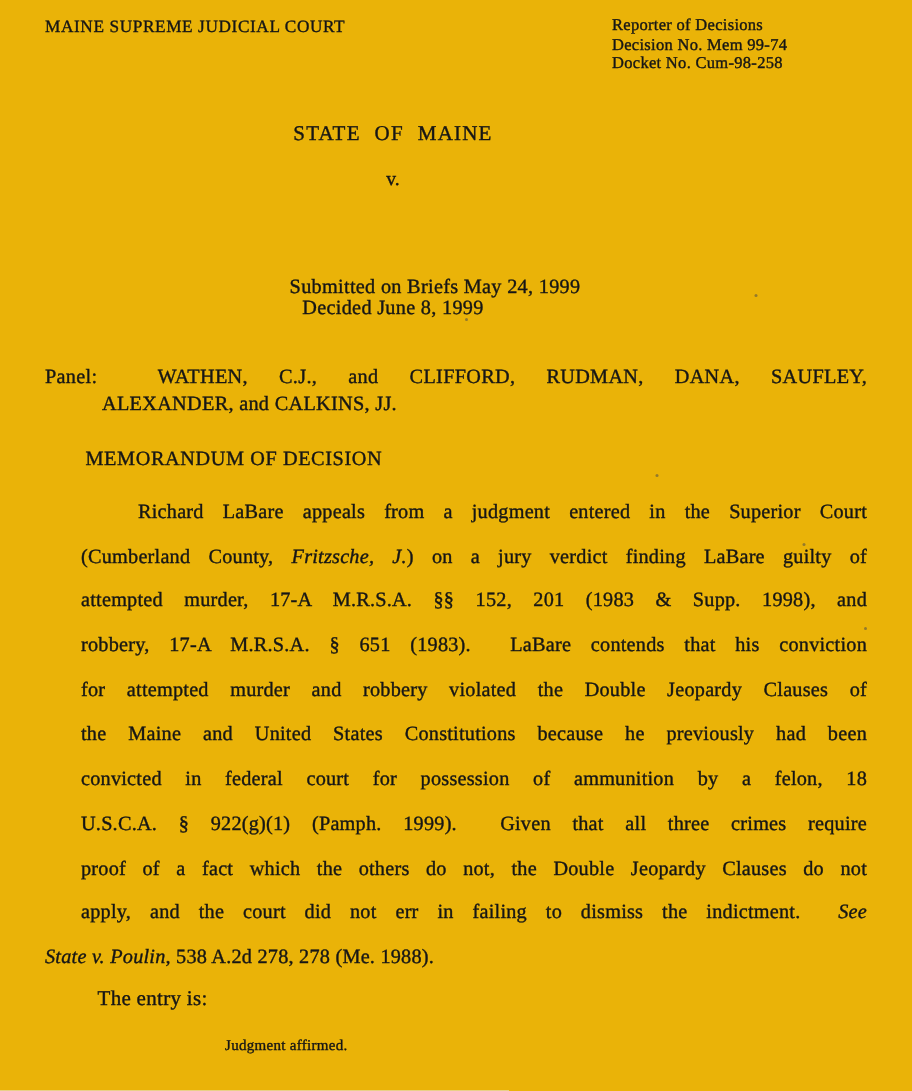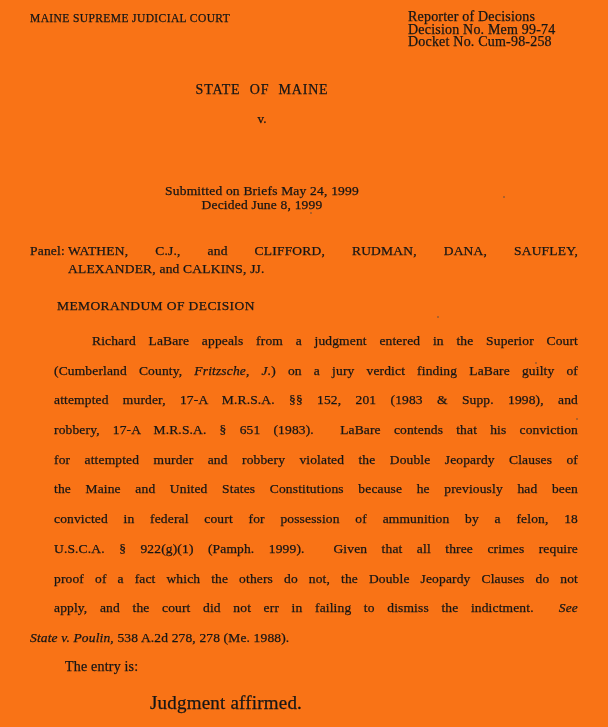--- a/index.html
+++ b/index.html
@@ -1,50 +1,50 @@
 <!DOCTYPE html>
 <html><head>
 <meta charset="utf-8">
 <style>
   html, body { margin: 0; padding: 0; background: #e8e8e8; }
   .page {
     position: relative;
     width: 608px;
     height: 727px;
     margin: 0 auto;
-    background: #f97316;
+    background: #eab308;
     color: #161616;
     font-family: "Liberation Serif", "DejaVu Serif", serif;
     -webkit-text-stroke: 0.25px #161616;
     overflow: hidden;
   }
   .abs { position: absolute; }
 
   .hdr-left {
     left: 30px; top: 13px;
     font-size: 11.5px; letter-spacing: 0.4px;
     line-height: 1;
   }
   .hdr-right {
     left: 408px; top: 11px;
-    font-size: 14px; line-height: 12.6px; letter-spacing: 0.2px;
+    font-size: 11px; line-height: 12.6px; letter-spacing: 0.2px;
   }
 
   .centerline { left: 0; width: 524px; text-align: center; line-height: 1; }
   .state    { top: 83px;  font-size: 14px; letter-spacing: 0.8px; word-spacing: 5px; }
   .versus   { top: 112px; font-size: 13px; }
   .defendant{ top: 142px; font-size: 14px; letter-spacing: 0.8px; word-spacing: 3px; }
-  .submitted{ top: 184px; font-size: 13.5px; letter-spacing: 0.2px; }
+  .submitted{ top: 184px; font-size: 13.5px; letter-spacing: 0.2px; padding-left: 28px; }
   .decided  { top: 198px; font-size: 13.5px; letter-spacing: 0.2px; }
 
   .panel {
     left: 30px; top: 242px; width: 548px;
     font-size: 13.5px; letter-spacing: 0.2px;
   }
-  .panel-row { display: flex; }
+  .panel-row { display: flex; gap: 37px; }
   .panel-label { width: 38px; flex: 0 0 38px; line-height: 18px; }
   .panel-names {
     flex: 1 1 auto; text-align: justify;
     line-height: 18px; height: 18px; overflow: hidden;
   }
   .panel-names::after { content: ""; display: inline-block; width: 100%; height: 0; }
   .panel-line2 { margin-left: 38px; line-height: 18px; }
 
   .memo-heading {
     left: 30px; top: 299px;
@@ -52,21 +52,21 @@
   }
 
   .body-block { left: 30px; top: 326px; width: 548px; font-size: 13.5px; letter-spacing: 0.15px; }
   .bodyline { height: 29.7px; line-height: 29.7px; overflow: hidden; white-space: normal; }
   .bodyline.indent { padding-left: 38px; }
   .bodyline.jline { text-align: justify; margin-left: 24px; }
   .bodyline.jline::after { content: ""; display: inline-block; width: 100%; height: 0; }
   em { }
 
   .entry-lead { left: 65px; top: 660px; font-size: 14px; line-height: 1; letter-spacing: 0.2px; }
-  .entry      { left: 150px; top: 693px; font-size: 19px; line-height: 1; letter-spacing: 0.2px; }
+  .entry      { left: 150px; top: 693px; font-size: 10px; line-height: 1; letter-spacing: 0.2px; }
 
   .speckle { position: absolute; background: #4a4a4a; border-radius: 50%; opacity: 0.55; }
 </style>
 </head>
 <body>
 
 <div class="page">
 
   <div class="abs hdr-left">MAINE SUPREME JUDICIAL COURT</div>
 

